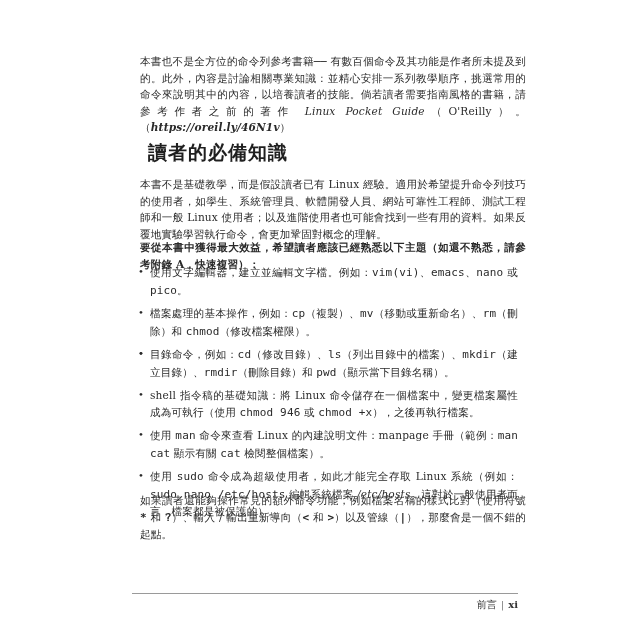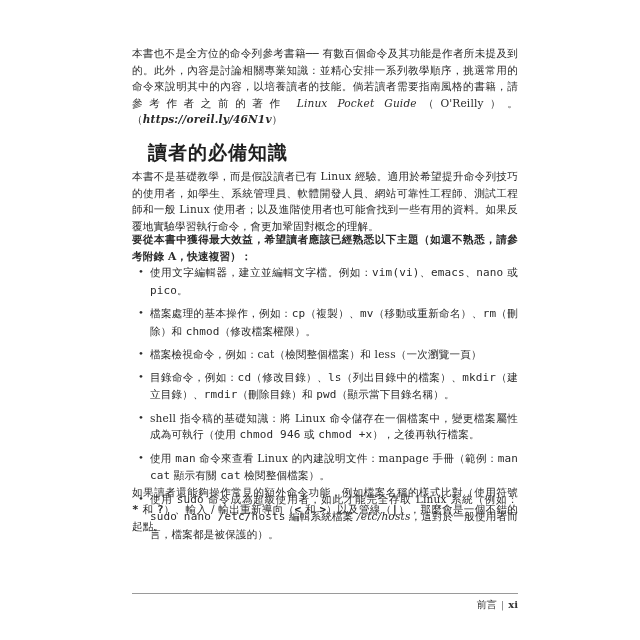--- a/index.html
+++ b/index.html
@@ -2,21 +2,21 @@
 <html><head>
 <meta charset="utf-8">
 <style>
   html, body { margin: 0; padding: 0; }
   body {
     width: 640px; height: 640px; background: #ffffff; position: relative; overflow: hidden;
     font-family: "DejaVu Serif", "Liberation Serif", serif; color: #2a2a2a;
   }
   .page { position: absolute; left: 132px; top: 0; width: 386px; }
   .para {
-    font-size: 10.6px; line-height: 16.5px; letter-spacing: 0.15px; margin: 0; text-align: justify;
+    font-size: 10.6px; line-height: 16.5px; letter-spacing: 0.15px; margin: 8px; text-align: justify;
   }
   .p1 { position: absolute; top: 45px; left: 0; width: 386px; }
   .heading {
     position: absolute; top: 124px; left: 0;
     font-family: "DejaVu Sans", "Liberation Sans", sans-serif; font-weight: bold;
     font-size: 19px; letter-spacing: 1px; color: #1f1f1f; margin: 16px;
   }
   .p2 { position: absolute; top: 168px; left: 0; width: 386px; }
   .p3 { position: absolute; top: 231px; left: 0; width: 386px; font-weight: bold; }
   .list { position: absolute; top: 264px; left: 0; width: 386px; margin: 0; padding: 0; list-style: none; }
@@ -45,21 +45,21 @@
 
   <h2 class="heading">讀者的必備知識</h2>
 
   <p class="para p2">本書不是基礎教學，而是假設讀者已有 Linux 經驗。適用於希望提升命令列技巧的使用者，如學生、系統管理員、軟體開發人員、網站可靠性工程師、測試工程師和一般 Linux 使用者；以及進階使用者也可能會找到一些有用的資料。如果反覆地實驗學習執行命令，會更加鞏固對概念的理解。</p>
 
   <p class="para p3">要從本書中獲得最大效益，希望讀者應該已經熟悉以下主題（如還不熟悉，請參考附錄 A，快速複習）：</p>
 
   <ul class="list" id="bullet-list">
       <li><span class="bullet">•</span><span>使用文字編輯器，建立並編輯文字檔。例如：</span><span class="mono">vim(vi)</span><span>、</span><span class="mono">emacs</span><span>、</span><span class="mono">nano</span><span> 或 </span><span class="mono">pico</span><span>。</span></li>
       <li><span class="bullet">•</span><span>檔案處理的基本操作，例如：</span><span class="mono">cp</span><span>（複製）、</span><span class="mono">mv</span><span>（移動或重新命名）、</span><span class="mono">rm</span><span>（刪除）和 </span><span class="mono">chmod</span><span>（修改檔案權限）。</span></li>
-      <li><span class="bullet">•</span><span>檔案檢視命令，例如：cat（檢閱整個檔案）和 less（一次瀏覽一頁）</span></li>
+      <li><span class="bullet">•</span></li>
       <li><span class="bullet">•</span><span>目錄命令，例如：</span><span class="mono">cd</span><span>（修改目錄）、</span><span class="mono">ls</span><span>（列出目錄中的檔案）、</span><span class="mono">mkdir</span><span>（建立目錄）、</span><span class="mono">rmdir</span><span>（刪除目錄）和 </span><span class="mono">pwd</span><span>（顯示當下目錄名稱）。</span></li>
       <li><span class="bullet">•</span><span>shell 指令稿的基礎知識：將 Linux 命令儲存在一個檔案中，變更檔案屬性成為可執行（使用 </span><span class="mono">chmod 946</span><span> 或 </span><span class="mono">chmod +x</span><span>），之後再執行檔案。</span></li>
       <li><span class="bullet">•</span><span>使用 </span><span class="mono">man</span><span> 命令來查看 Linux 的內建說明文件：manpage 手冊（範例：</span><span class="mono">man cat</span><span> 顯示有關 </span><span class="mono">cat</span><span> 檢閱整個檔案）。</span></li>
       <li><span class="bullet">•</span><span>使用 </span><span class="mono">sudo</span><span> 命令成為超級使用者，如此才能完全存取 Linux 系統（例如：</span><span class="mono">sudo nano /etc/hosts</span><span> 編輯系統檔案 </span><span class="it">/etc/hosts</span><span>，這對於一般使用者而言，檔案都是被保護的）。</span></li>
     </ul>
 
   <p class="para p4"><span>如果讀者還能夠操作常見的額外命令功能，例如檔案名稱的樣式比對（使用符號 </span><span class="mono b">*</span><span> 和 </span><span class="mono b">?</span><span>）、輸入 / 輸出重新導向（</span><span class="mono b">&lt;</span><span> 和 </span><span class="mono b">&gt;</span><span>）以及管線（</span><span class="mono b">|</span><span>），那麼會是一個不錯的起點。</span></p>
 </div>
 
 <div class="footer-rule"></div>

